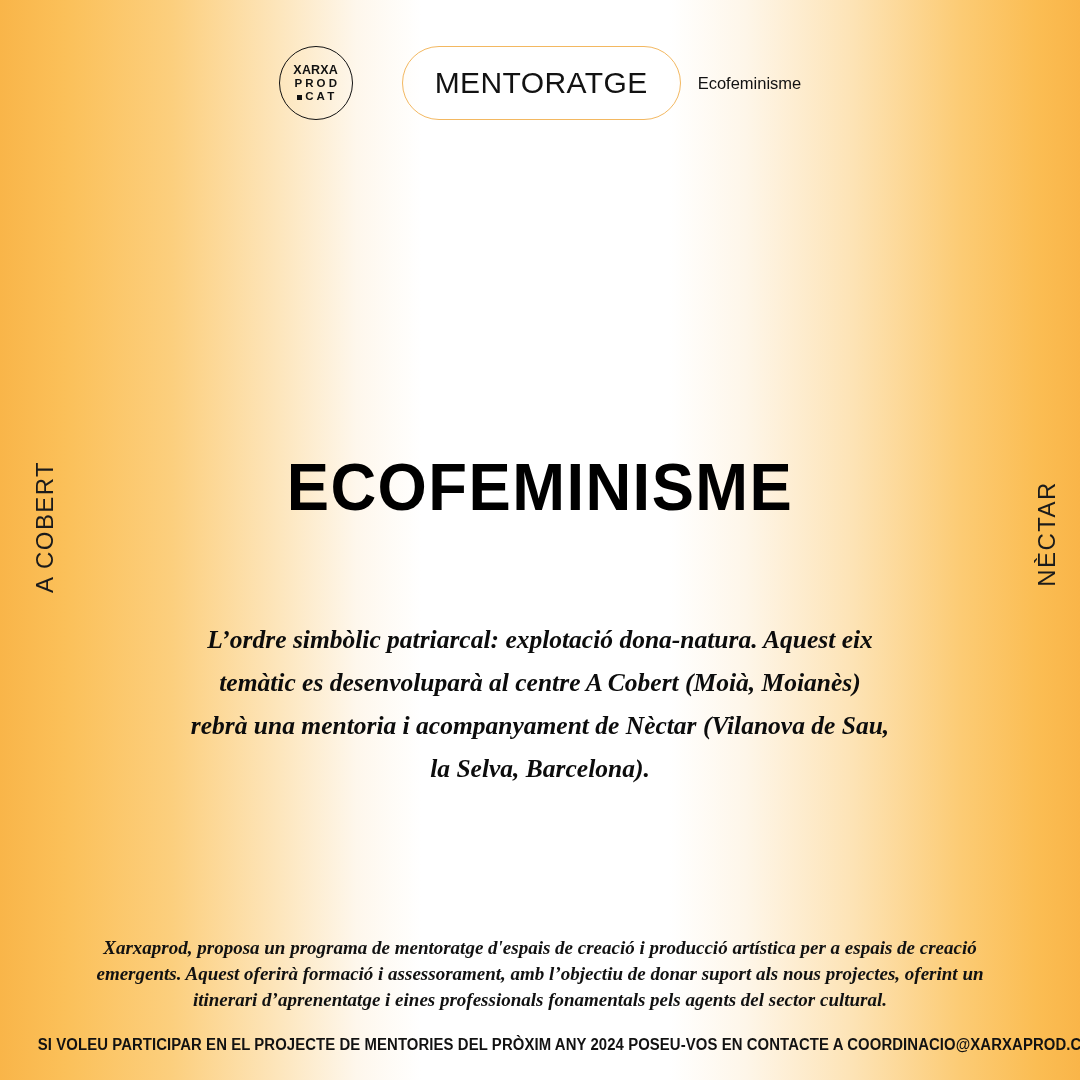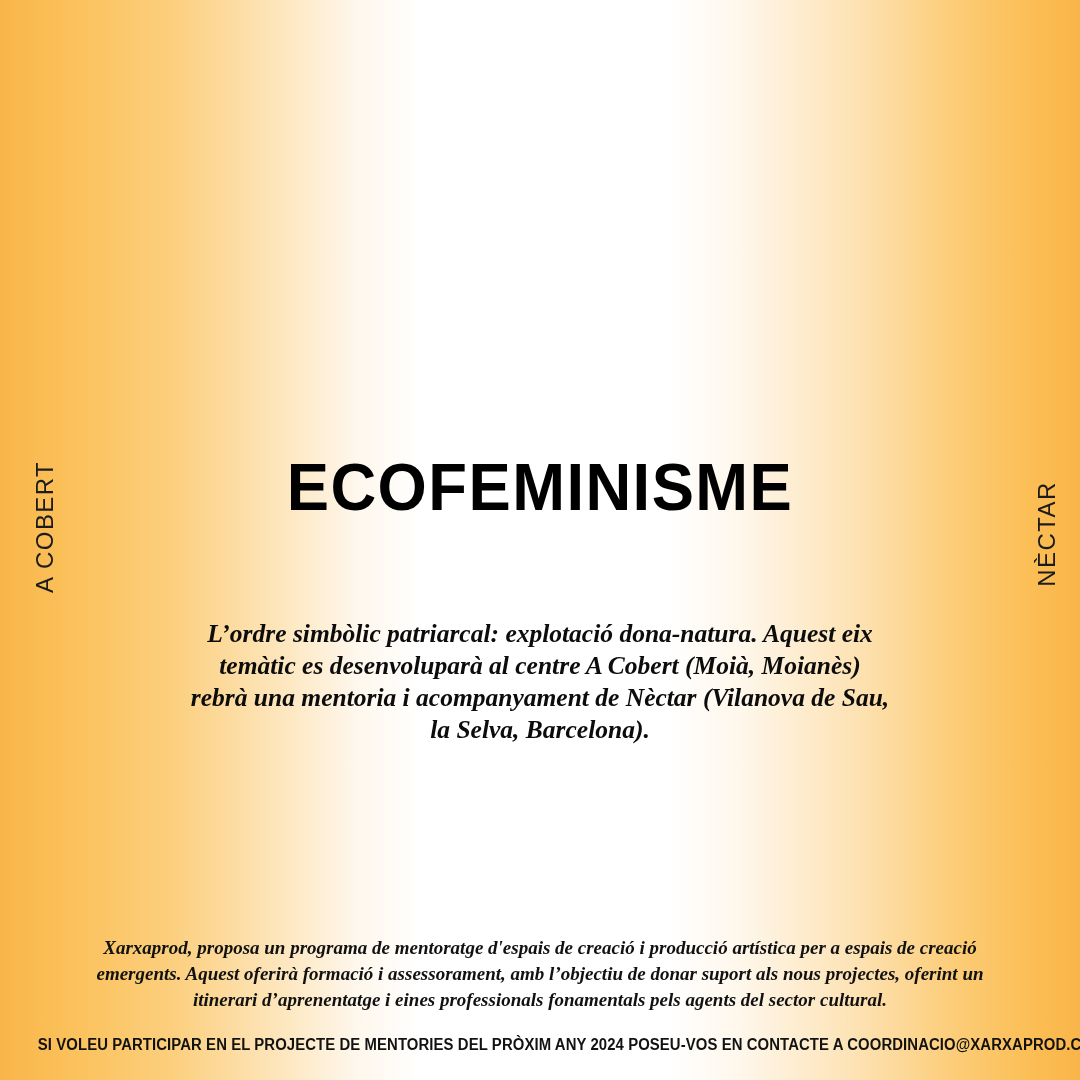--- a/index.html
+++ b/index.html
@@ -170,21 +170,21 @@
   .lead {
     position: absolute;
     top: 592px;
     left: 190px;
     width: 700px;
     text-align: center;
     font-family: "Liberation Serif", "DejaVu Serif", serif;
     font-style: italic;
     font-weight: bold;
     font-size: 25.5px;
-    line-height: 32px;
+    line-height: 43px;
     color: #0c0c0c;
   }
 
   
   .body-copy {
     position: absolute;
     top: 916px;
     left: 90px;
     width: 900px;
     text-align: center;
@@ -210,20 +210,37 @@
     color: #121212;
     white-space: nowrap;
     transform: scaleX(0.93);
   }
 </style>
 </head>
 <body>
 
 <div class="poster">
 
+  <div class="header">
+
+    <div class="logo-badge">
+      <div class="logo-line logo-l1">XARXA</div>
+      <div class="logo-line logo-l2">PROD</div>
+      <div class="logo-line logo-l3">
+        <span class="logo-square"></span>
+        <span>CAT</span>
+      </div>
+    </div>
+
+    <div class="pill">
+      <span class="pill-label">MENTORATGE</span>
+    </div>
+
+    <div class="header-tag">Ecofeminisme</div>
+  </div>
 
   <div class="side-label side-left">A COBERT</div>
 
   <div class="side-label side-right">NÈCTAR</div>
 
   <h1 class="title">ECOFEMINISME</h1>
 
   <p class="lead">L’ordre simbòlic patriarcal: explotació dona-natura. Aquest eix temàtic es desenvoluparà al centre A Cobert (Moià, Moianès) rebrà una mentoria i acompanyament de Nèctar (Vilanova de Sau, la Selva, Barcelona).</p>
 
   <p class="body-copy">Xarxaprod, proposa un programa de mentoratge d'espais de creació i producció artística per a espais de creació emergents. Aquest oferirà formació i assessorament, amb l’objectiu de donar suport als nous projectes, oferint un itinerari d’aprenentatge i eines professionals fonamentals pels agents del sector cultural.</p>

